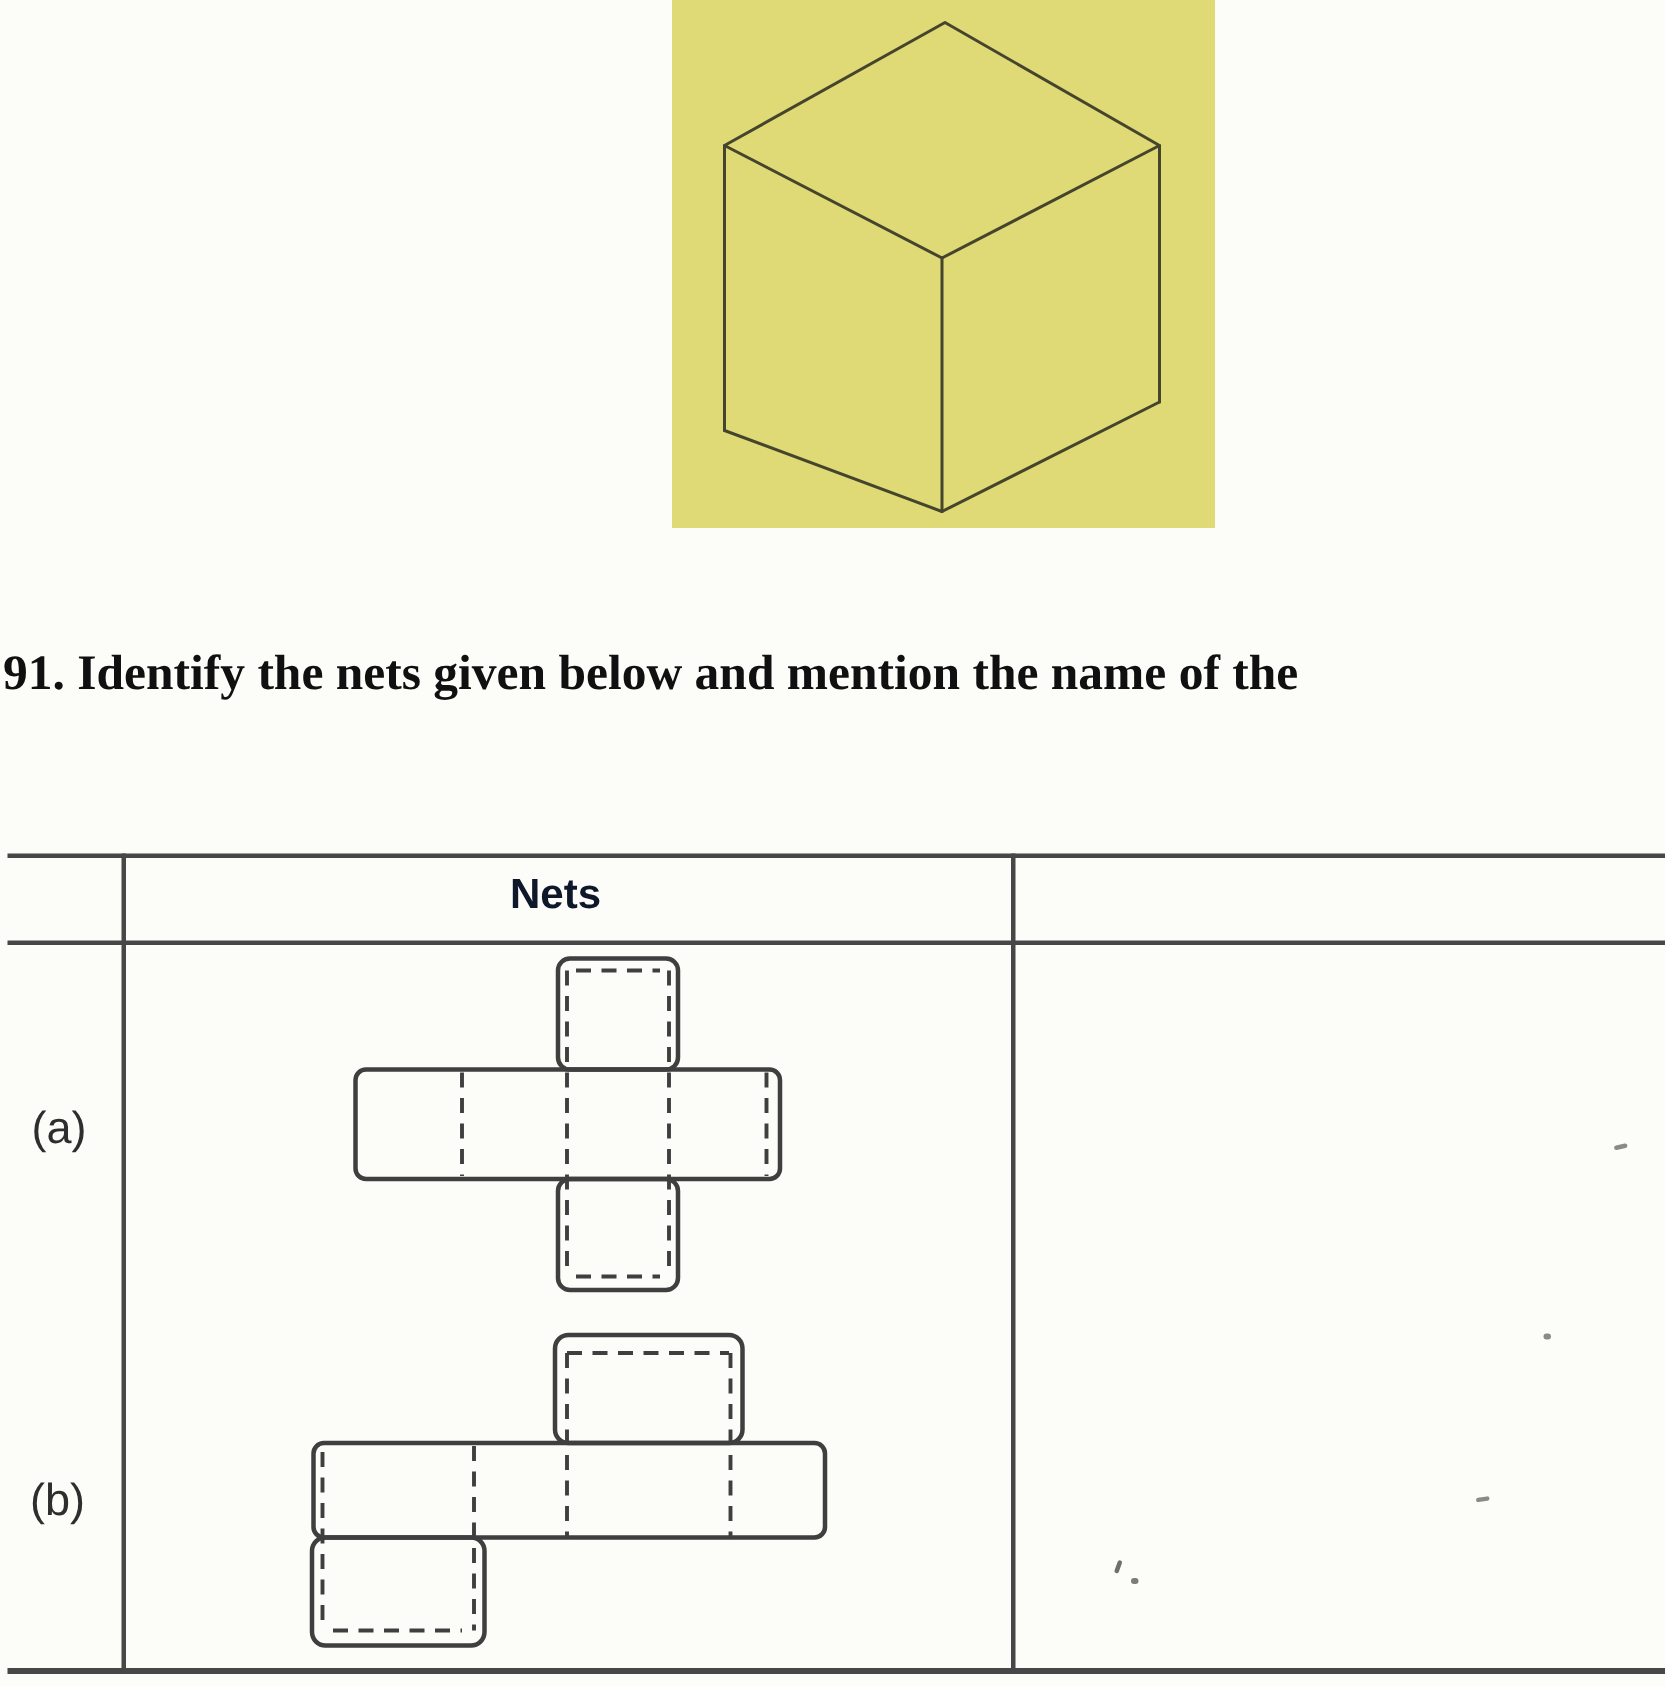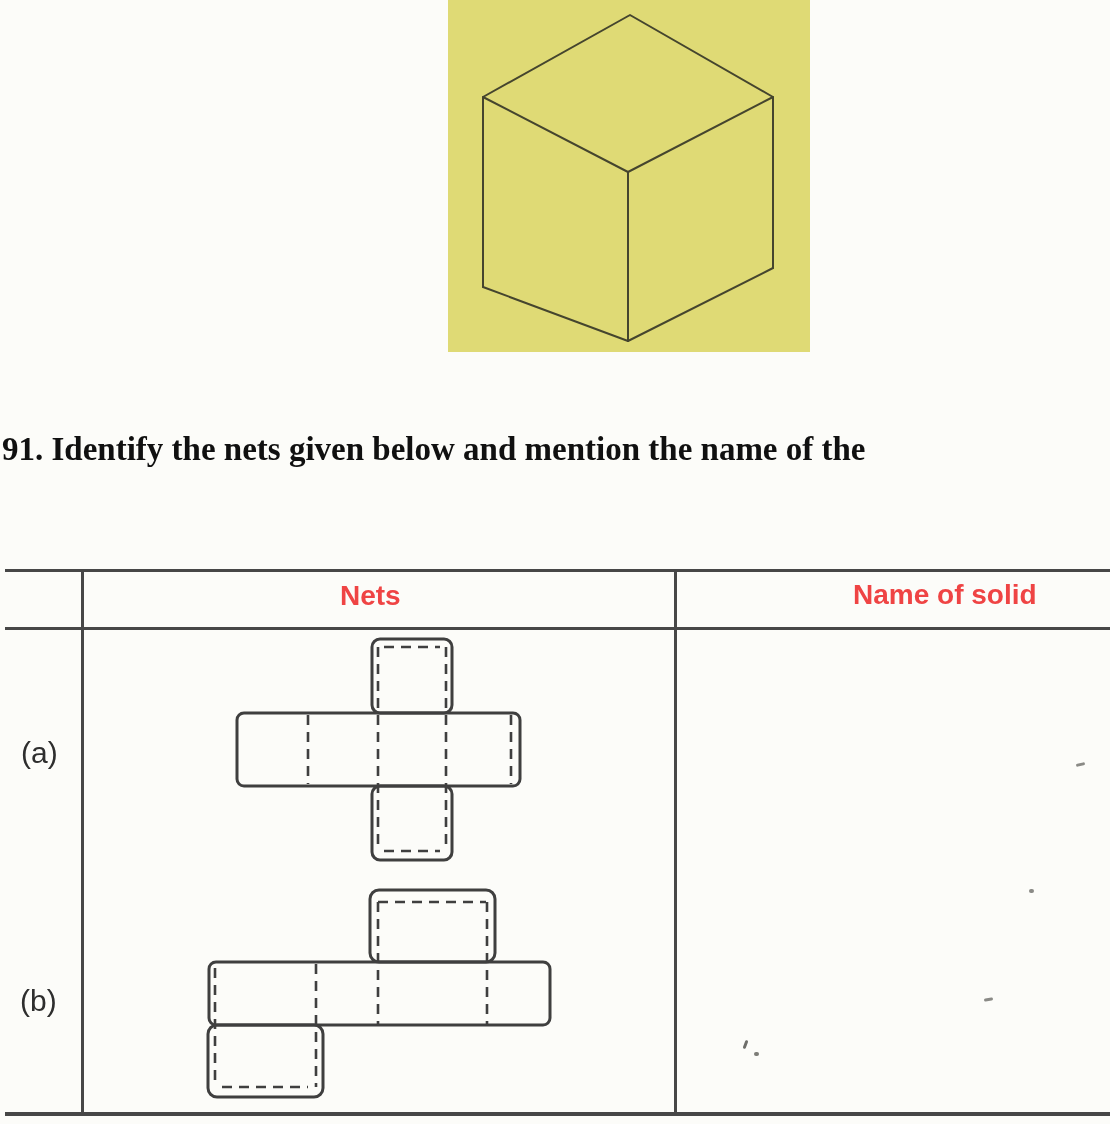--- a/index.html
+++ b/index.html
@@ -13,21 +13,21 @@
   
   .question{position:absolute;left:2px;top:430px;color:#101010;
             font-family:Liberation Serif, serif;font-weight:bold;
             font-size:33px;line-height:39px;white-space:nowrap;}
 
   
   .hline,.vline{position:absolute;background:#474747;}
   .hline{height:3px;}
   .vline{width:3px;}
 
-  .th{position:absolute;font-weight:bold;font-size:28px;color:#ef4444;white-space:nowrap;}
+  .th{position:absolute;font-weight:bold;font-size:28px;color:#0f172a;white-space:nowrap;}
   .rowlabel{position:absolute;font-size:30px;color:#2e2e2e;white-space:nowrap;}
 
   .net{position:absolute;}
 
   .speck{position:absolute;background:#8a8a86;border-radius:2px;}
 </style>
 </head>
 <body>
 
 <div id="page">
@@ -49,21 +49,20 @@
     <div>91. Identify the nets given below and mention the name of the</div>
   </div>
 
   <div class="hline" style="left:5px;top:569px;width:1105px;"></div>
   <div class="hline" style="left:5px;top:627px;width:1105px;"></div>
   <div class="hline" style="left:5px;top:1112px;width:1105px;height:4px;"></div>
   <div class="vline" style="left:81px;top:569px;height:547px;"></div>
   <div class="vline" style="left:674px;top:569px;height:547px;"></div>
 
   <div class="th" style="left:340px;top:580px;">Nets</div>
-  <div class="th" style="left:853px;top:579px;">Name of solid</div>
 
   <div class="rowlabel" style="left:21px;top:736px;">(a)</div>
   <div class="rowlabel" style="left:20px;top:984px;">(b)</div>
 
   <svg class="net" style="left:230px;top:630px;" width="300" height="240" viewBox="0 0 300 240">
     <g fill="none" stroke="#3f3f3f" stroke-width="3">
       <rect x="142" y="9" width="80" height="74" rx="8"></rect>
       <rect x="7" y="83" width="283" height="73" rx="7"></rect>
       <rect x="142" y="156" width="80" height="74" rx="8"></rect>
     </g>

